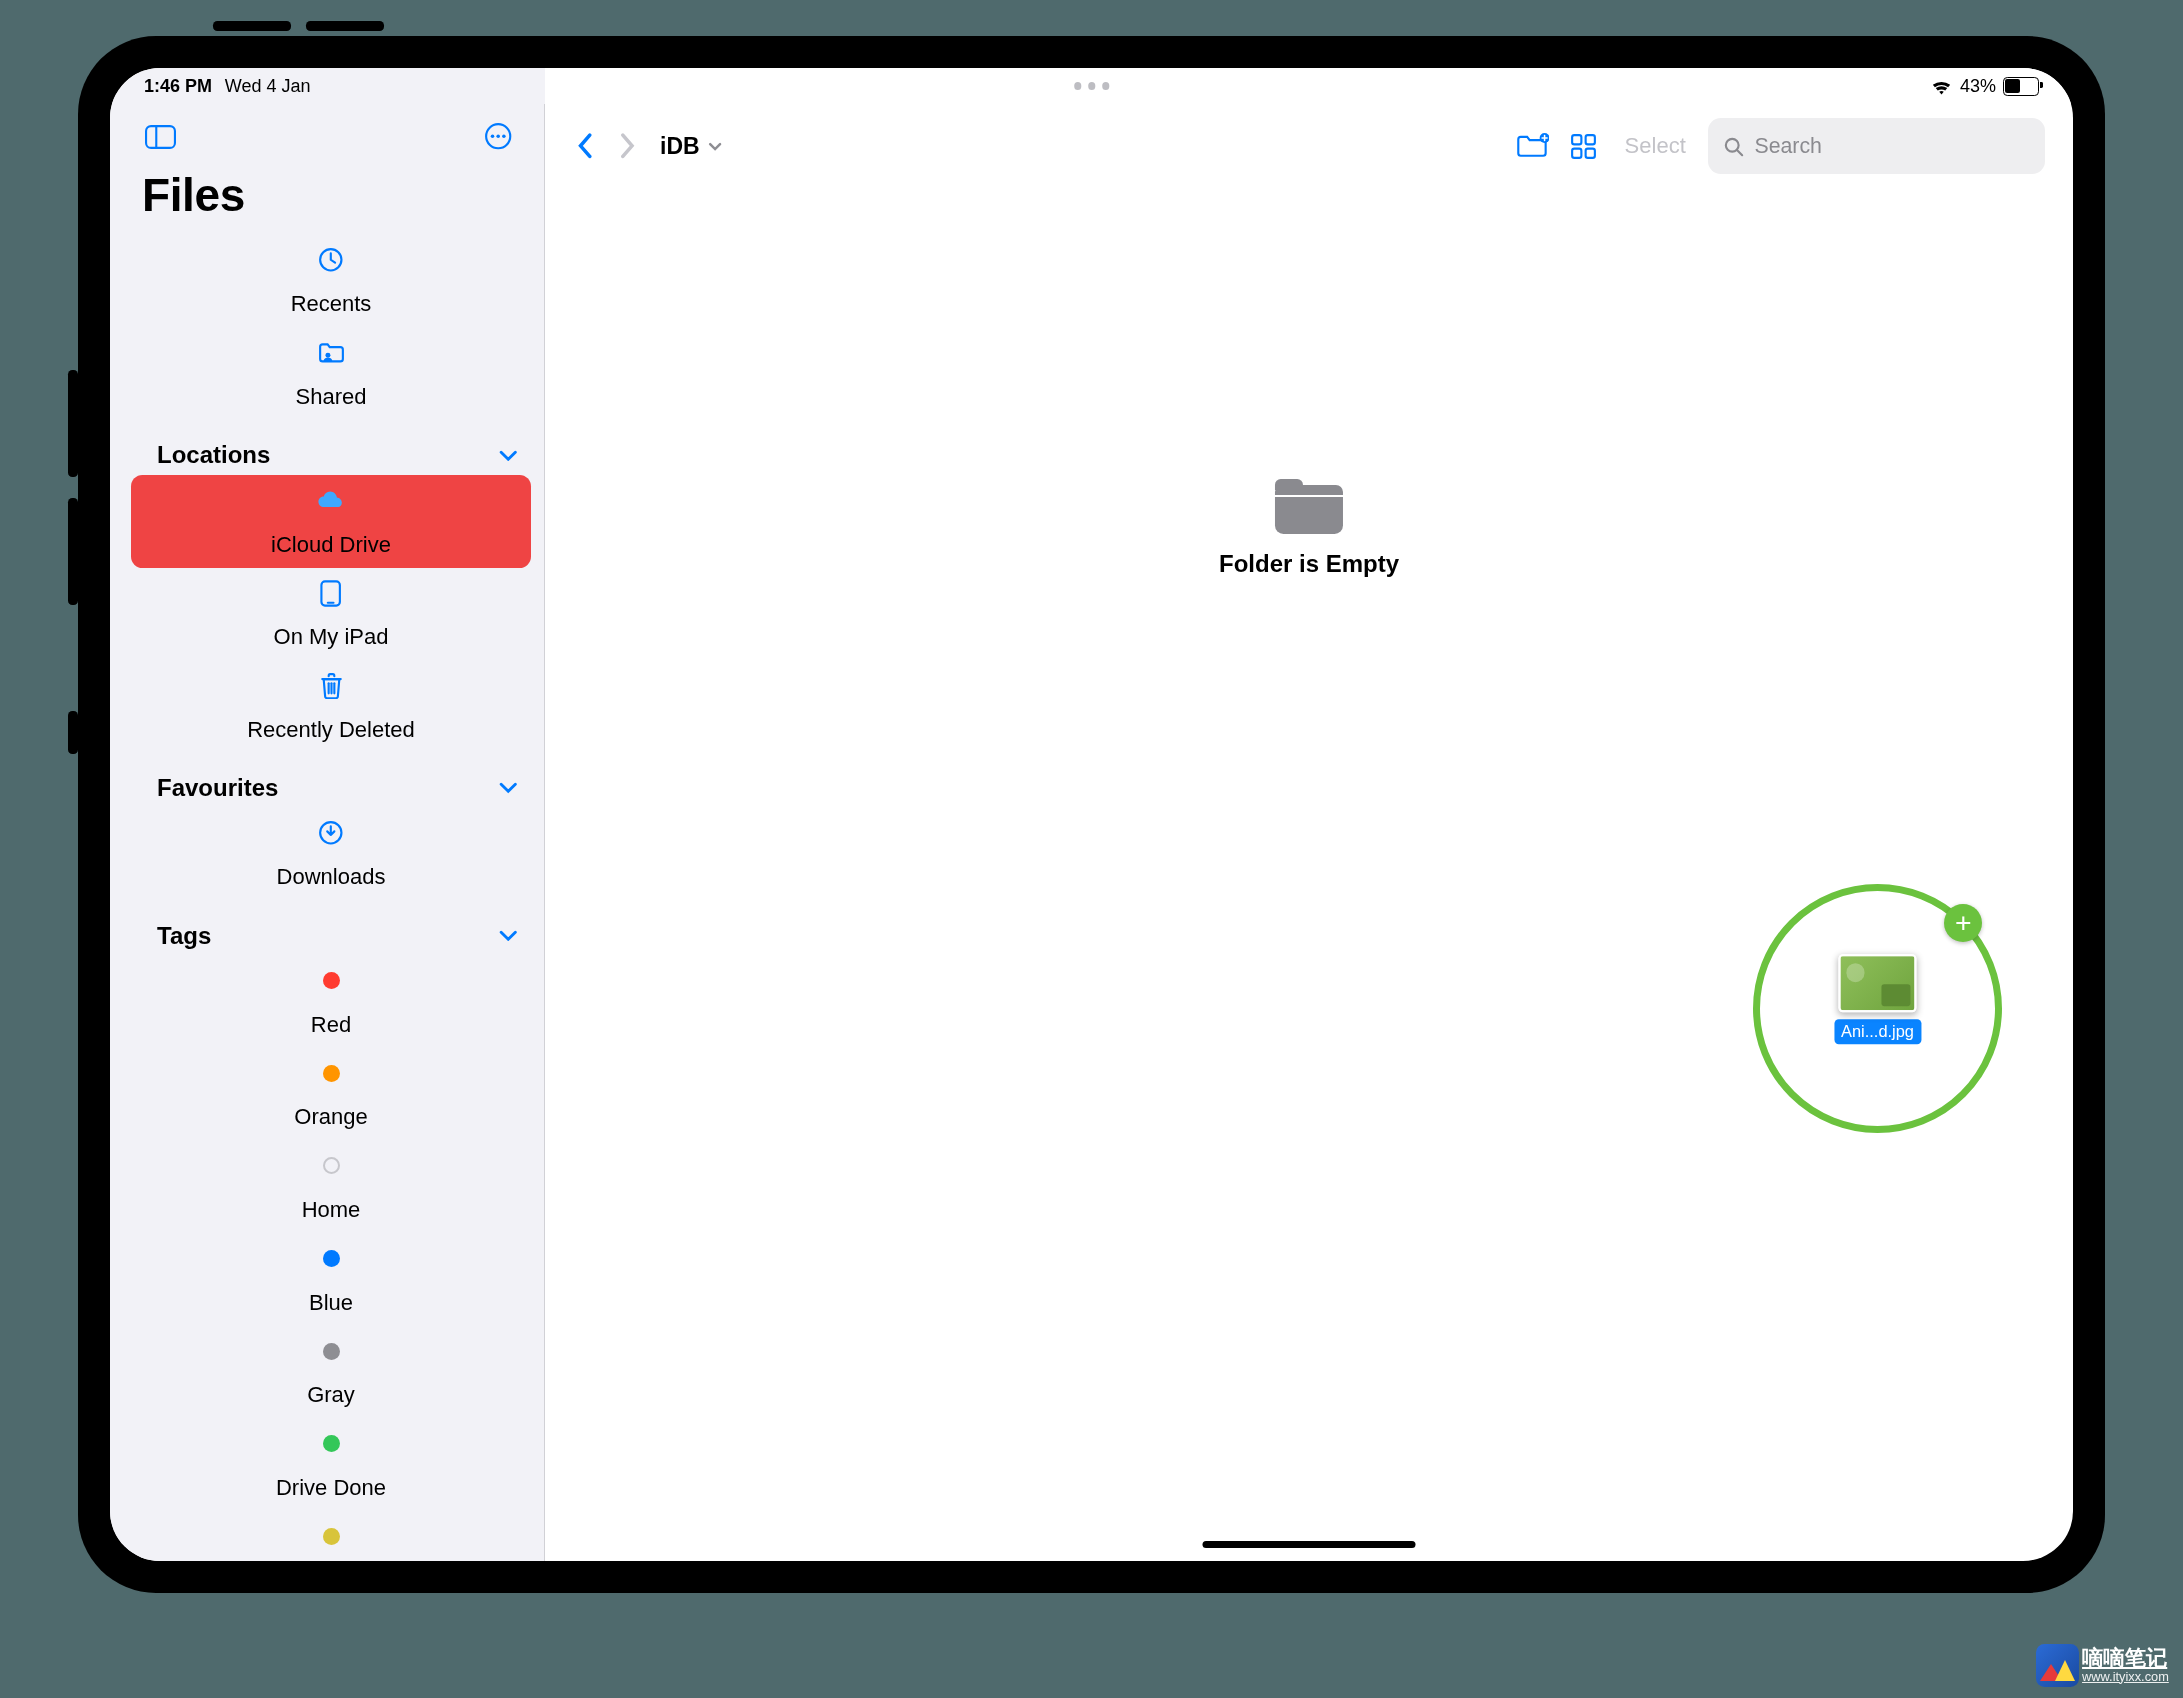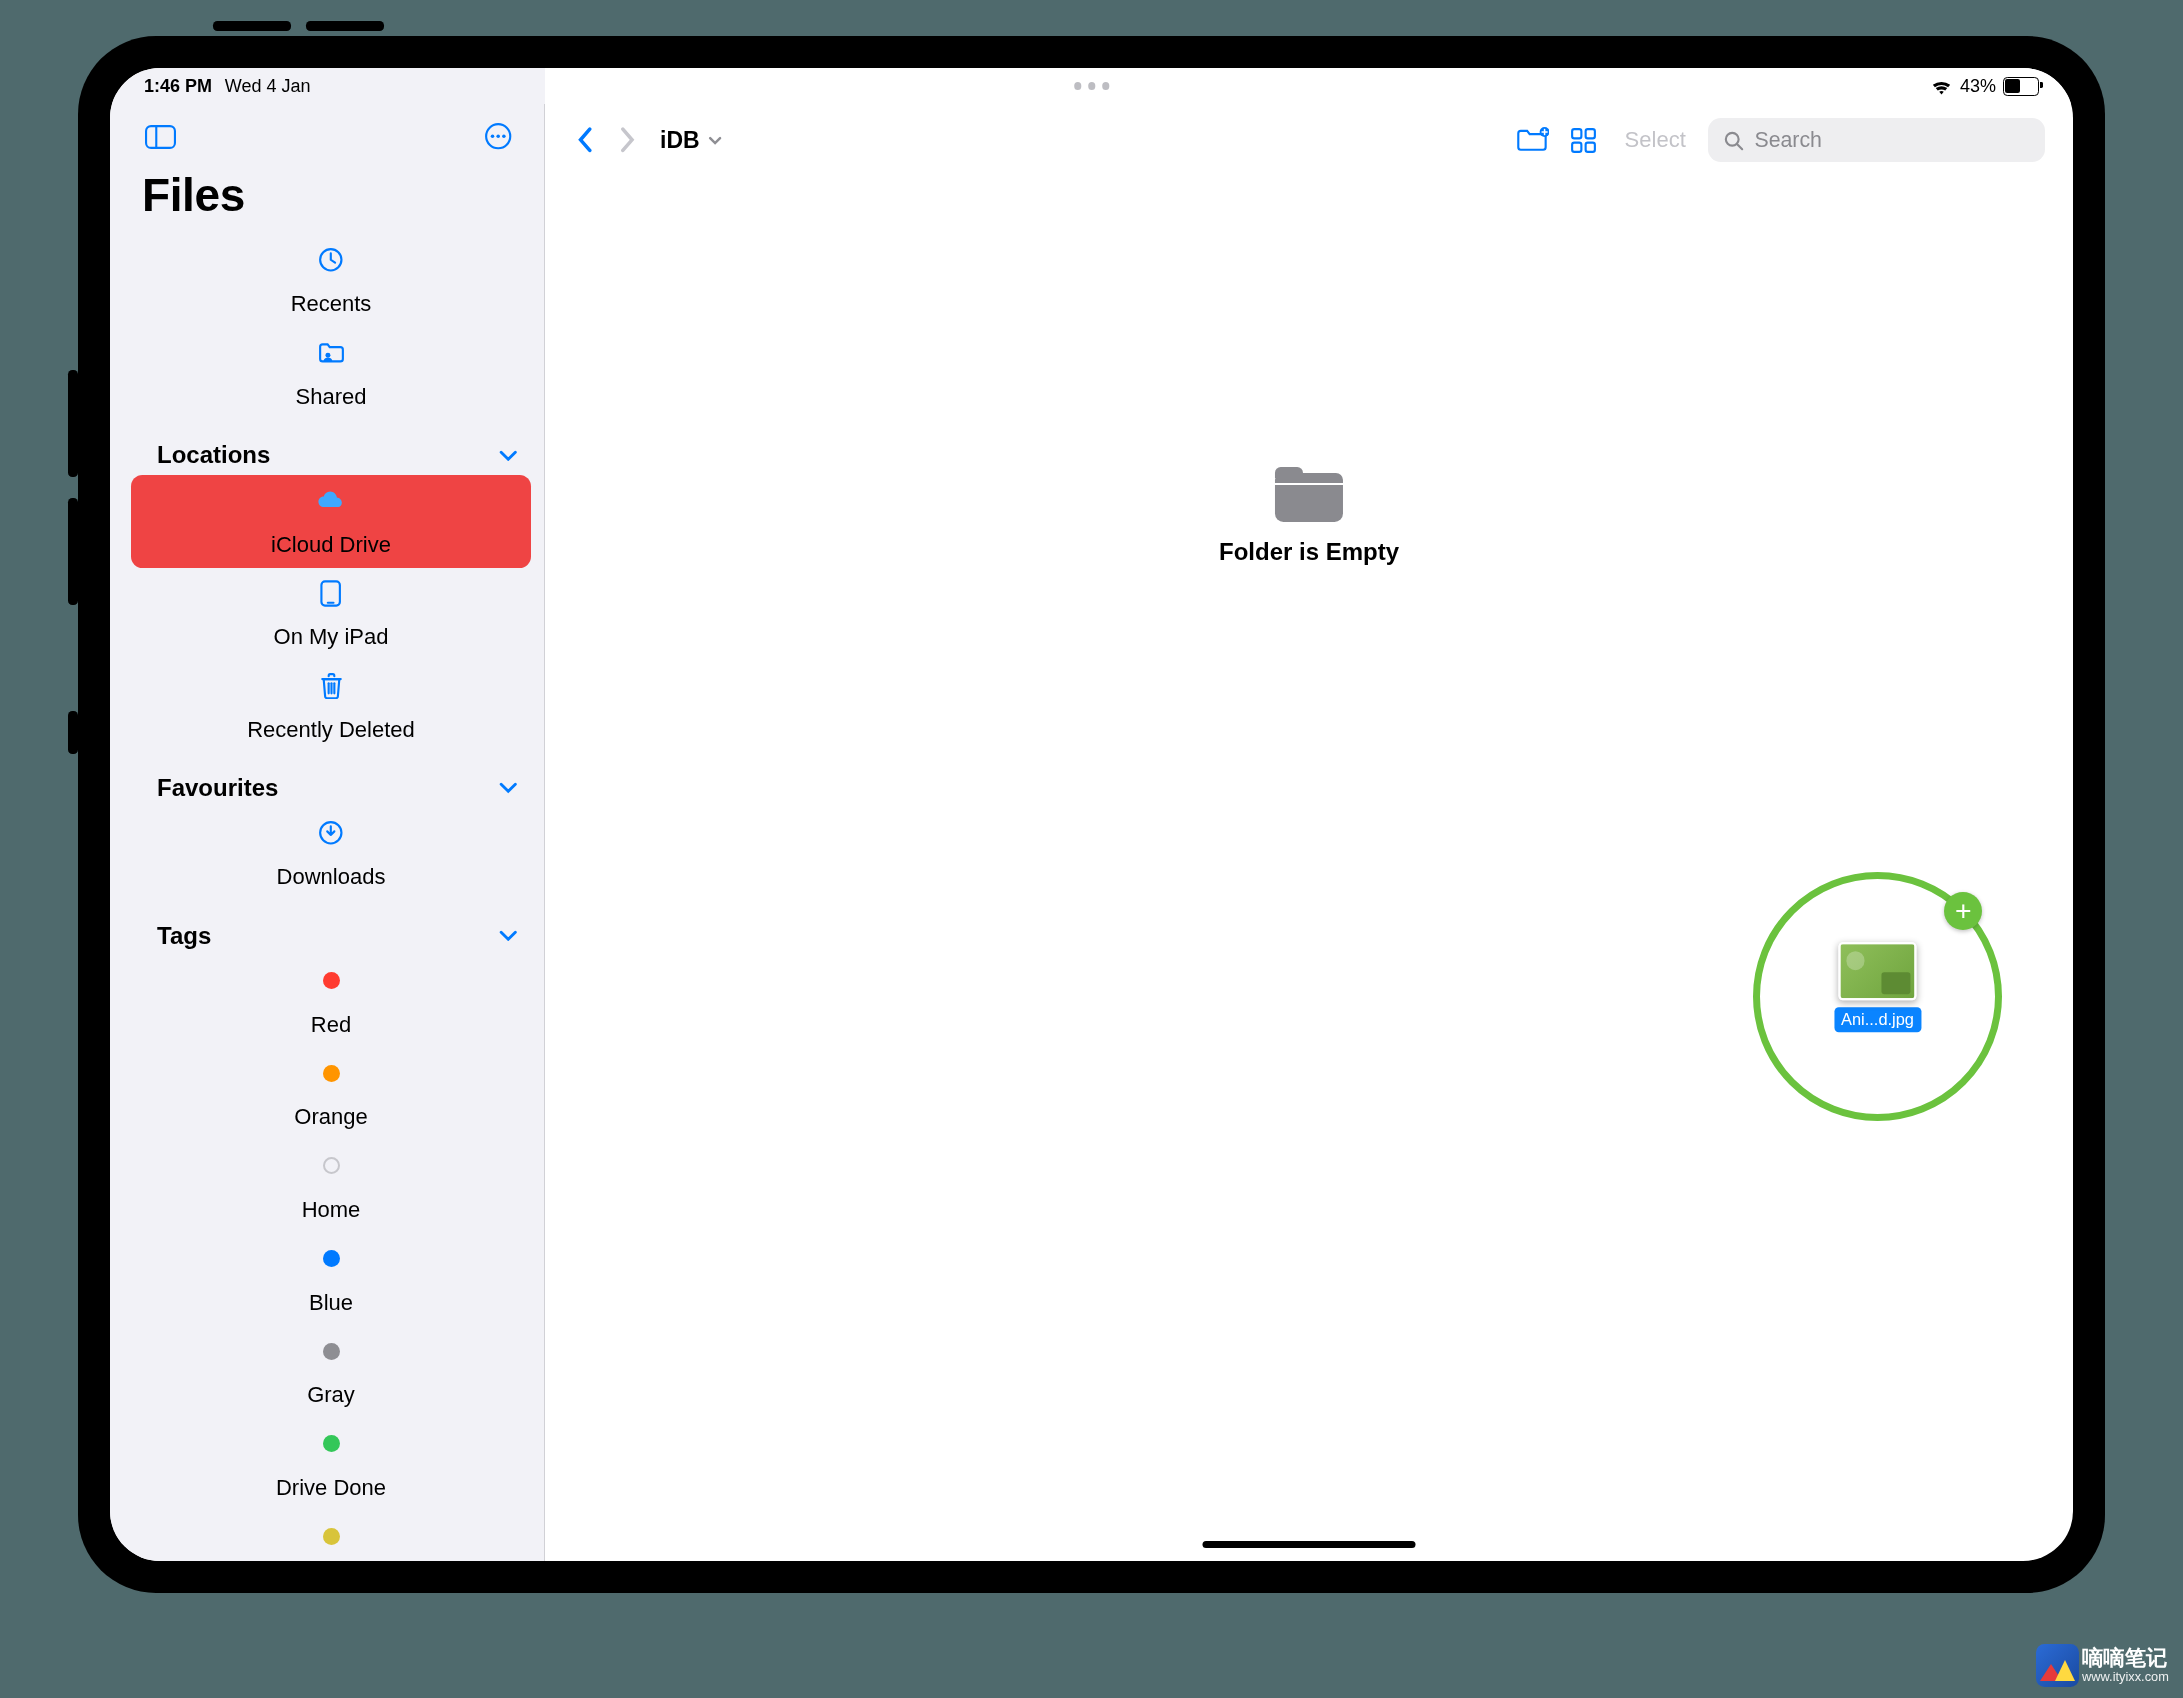--- a/index.html
+++ b/index.html
@@ -52,21 +52,21 @@
   
   .content{flex:1;display:flex;flex-direction:column;min-width:0;position:relative;}
   .toolbar{display:flex;align-items:center;gap:14.2px;padding:14.2px 28.4px 12.8px 25.6px;}
   .navbtn{width:28.4px;height:28.4px;display:flex;align-items:center;justify-content:center;color:var(--blue);}
   .navbtn.disabled{color:#c6c6cc;}
   .crumb{display:flex;align-items:center;gap:8.5px;font-size:23px;font-weight:700;margin-left:4.3px;}
   .crumb .dd{color:#8e8e93;}
   .tb-spacer{flex:1;}
   .tb-btn{width:37px;height:37px;display:flex;align-items:center;justify-content:center;color:var(--blue);}
   .select-btn{color:#c3c3c8;font-size:22px;padding:0 8.5px;}
-  .search{flex-basis:306px;background:#eeeef0;border-radius:12.8px;height:44px;display:flex;align-items:center;gap:8.5px;padding:0 14.2px;color:#8a8a8f;font-size:21.3px;}
+  .search{flex-basis:306px;background:#eeeef0;border-radius:12.8px;height:56px;display:flex;align-items:center;gap:8.5px;padding:0 14.2px;color:#8a8a8f;font-size:21.3px;}
   .search svg{flex-shrink:0;}
   .search input{border:none;background:transparent;font-size:21.3px;color:#000;flex:1;outline:none;}
   .search input::placeholder{color:#8a8a8f;}
   .body{flex:1;position:relative;}
   .empty{position:absolute;left:50%;top:292px;transform:translateX(-50%);text-align:center;color:#000;}
   .empty .foldershape{width:68px;height:55px;margin:0 auto 15.6px;position:relative;}
   .fs-tab{position:absolute;top:0;left:0;width:28.4px;height:11.4px;background:#8a8a8f;border-radius:5.7px 5.7px 0 0;}
   .fs-lid{position:absolute;top:5.7px;left:0;right:0;height:10px;background:#8a8a8f;border-radius:7.1px 7.1px 0 0;}
   .fs-body{position:absolute;top:18.5px;left:0;right:0;bottom:0;background:#8a8a8f;border-radius:0 0 8.5px 8.5px;}
   .empty .lbl{font-size:24px;font-weight:700;}
@@ -83,21 +83,21 @@
   
   .home-ind{position:absolute;bottom:12.8px;left:50%;transform:translateX(-50%);width:213px;height:7.1px;background:#000;border-radius:4.3px;}
   
   .hw-btn{position:absolute;background:#000;border-radius:4.3px;}
   .hw-top1{top:21.3px;left:213px;width:78px;height:10px;}
   .hw-top2{top:21.3px;left:306px;width:78px;height:10px;}
   .hw-left1{left:68px;top:370px;width:10px;height:107px;}
   .hw-left2{left:68px;top:498px;width:10px;height:107px;}
   .hw-left3{left:68px;top:711px;width:10px;height:43px;}
   
-  .watermark{position:absolute;right:14.2px;bottom:11.4px;display:flex;align-items:center;gap:3px;color:#fff;font-size:21.3px;}
+  .watermark{position:absolute;right:14.2px;bottom:11.4px;display:flex;align-items:center;gap:3px;color:#fff;font-size:21.3px;text-decoration:underline;}
   .wm-logo{width:43px;height:43px;background:linear-gradient(135deg,#2b6bd6,#1a4aa0);border-radius:8.5px;position:relative;overflow:hidden;}
   .wm-logo::before{content:"";position:absolute;left:4.3px;bottom:5.7px;width:0;height:0;border-left:11.4px solid transparent;border-right:11.4px solid transparent;border-bottom:17px solid #e63b3b;}
   .wm-logo::after{content:"";position:absolute;right:4.3px;bottom:5.7px;width:0;height:0;border-left:10px solid transparent;border-right:10px solid transparent;border-bottom:21.3px solid #ffd940;}
   .wm-txt{display:flex;flex-direction:column;line-height:1.05;}
   .wm-txt .l1{font-weight:700;}
   .wm-txt .l2{font-size:12.8px;opacity:.9;}
   svg{display:block;}
 </style>
 </head>
 <body>

